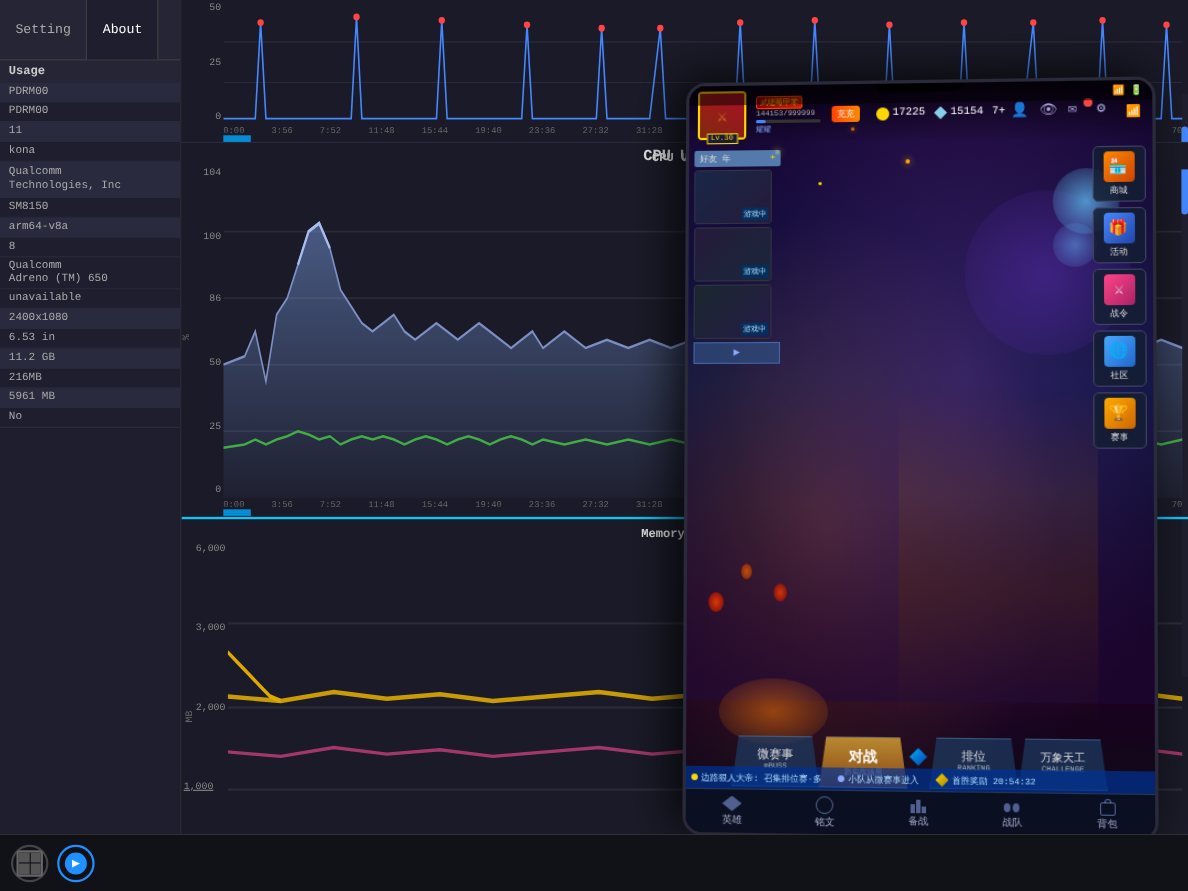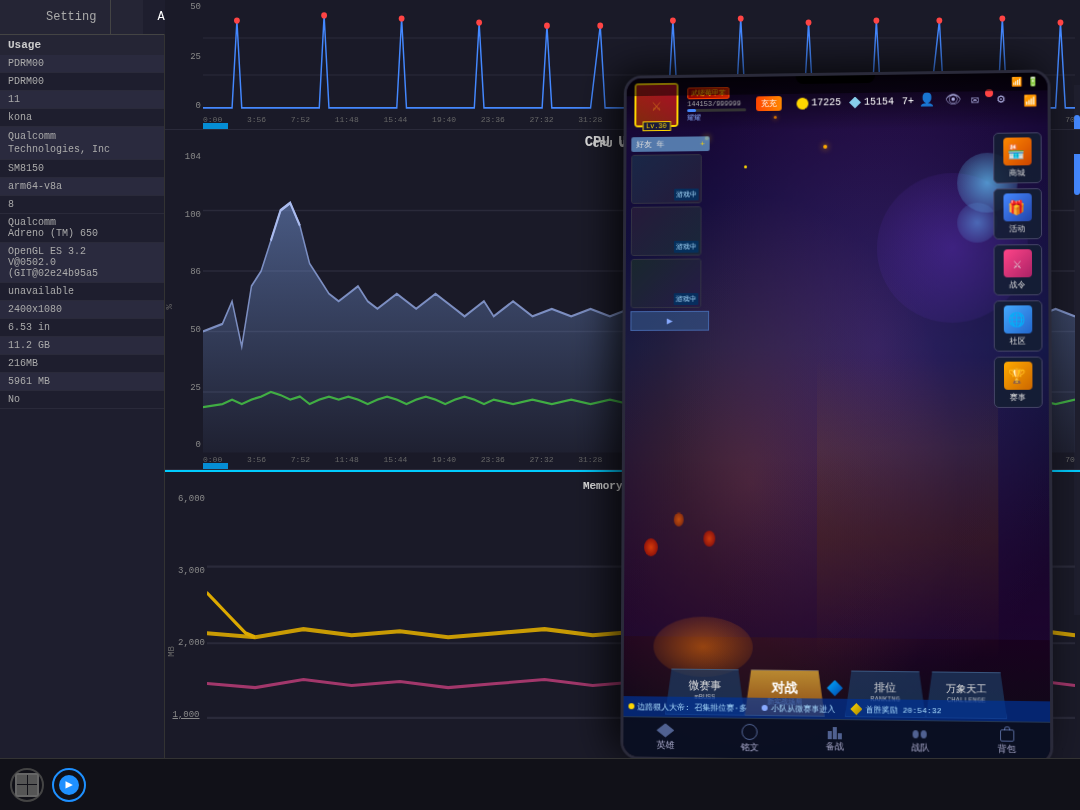--- a/index.html
+++ b/index.html
@@ -33,26 +33,25 @@
       flex-shrink: 0;
     }
 
     .tab-bar {
       display: flex;
       background: #252535;
       border-bottom: 1px solid #444;
     }
 
     .tab-item {
-      padding: 10px 14px;
+      padding: 20px 14px;
       font-size: 12px;
       color: #aaa;
       cursor: pointer;
       border-right: 1px solid #444;
-      margin-left: 32px;
     }
 
     .tab-item.active {
       color: #fff;
       background: #1e1e2e;
     }
 
     .info-table {
       flex: 1;
       overflow-y: auto;
@@ -462,21 +461,20 @@
       <div class="info-header">Usage</div>
       <div class="info-row highlighted">PDRM00</div>
       <div class="info-row">PDRM00</div>
       <div class="info-row highlighted">11</div>
       <div class="info-row">kona</div>
       <div class="info-row highlighted" style="line-height:1.3;">Qualcomm<br>Technologies, Inc</div>
       <div class="info-row">SM8150</div>
       <div class="info-row highlighted">arm64-v8a</div>
       <div class="info-row">8</div>
       <div class="info-row">Qualcomm<br>Adreno (TM) 650</div>
-      <div class="info-row highlighted">OpenGL ES 3.2<br>V@0502.0<br>(GIT@02e24b95a5</div>
       <div class="info-row">unavailable</div>
       <div class="info-row highlighted">2400x1080</div>
       <div class="info-row">6.53 in</div>
       <div class="info-row highlighted">11.2 GB</div>
       <div class="info-row">216MB</div>
       <div class="info-row highlighted">5961 MB</div>
       <div class="info-row">No</div>
     </div>
 
     <div style="position:absolute;right:0;top:85px;width:6px;height:530px;background:#1e1e2e;">
@@ -606,21 +604,21 @@
 
       <div style="position:absolute;left:2px;top:50%;font-size:9px;color:#666;transform:rotate(-90deg) translateX(-50%);">%</div>
     </div>
 
     <div class="chart-wrapper-mem" style="border-top: 2px solid #00ccff;">
       <div style="position:absolute;left:0;top:8px;right:0;text-align:center;font-size:11px;color:#e0e0e0;font-weight:bold;font-family:'Courier New',monospace;">Memory Usage</div>
       <div style="position:absolute;left:0;top:20px;width:42px;height:calc(100% - 36px);display:flex;flex-direction:column;justify-content:space-between;padding:2px 2px;">
         <span style="font-size:9px;color:#888;text-align:right;">6,000</span>
         <span style="font-size:9px;color:#888;text-align:right;">3,000</span>
         <span style="font-size:9px;color:#888;text-align:right;">2,000</span>
-        <span style="font-size:9px;color:#888;text-align:center;text-decoration:underline;">1,000</span>
+        <span style="font-size:9px;color:#888;text-align:left;text-decoration:underline;">1,000</span>
         <span style="font-size:9px;color:#888;text-align:right;">0</span>
       </div>
       <svg style="position:absolute;left:42px;top:20px;right:5px;bottom:16px;width:calc(100% - 47px);height:calc(100% - 36px);" viewBox="0 0 900 150" preserveAspectRatio="none">
         <defs>
           <linearGradient id="memYellowGrad" x1="0" y1="0" x2="0" y2="1">
             <stop offset="0%" stop-color="#ddaa00" stop-opacity="0.4"></stop>
             <stop offset="100%" stop-color="#ddaa00" stop-opacity="0.05"></stop>
           </linearGradient>
           <linearGradient id="memPinkGrad" x1="0" y1="0" x2="0" y2="1">
             <stop offset="0%" stop-color="#dd4488" stop-opacity="0.3"></stop>

